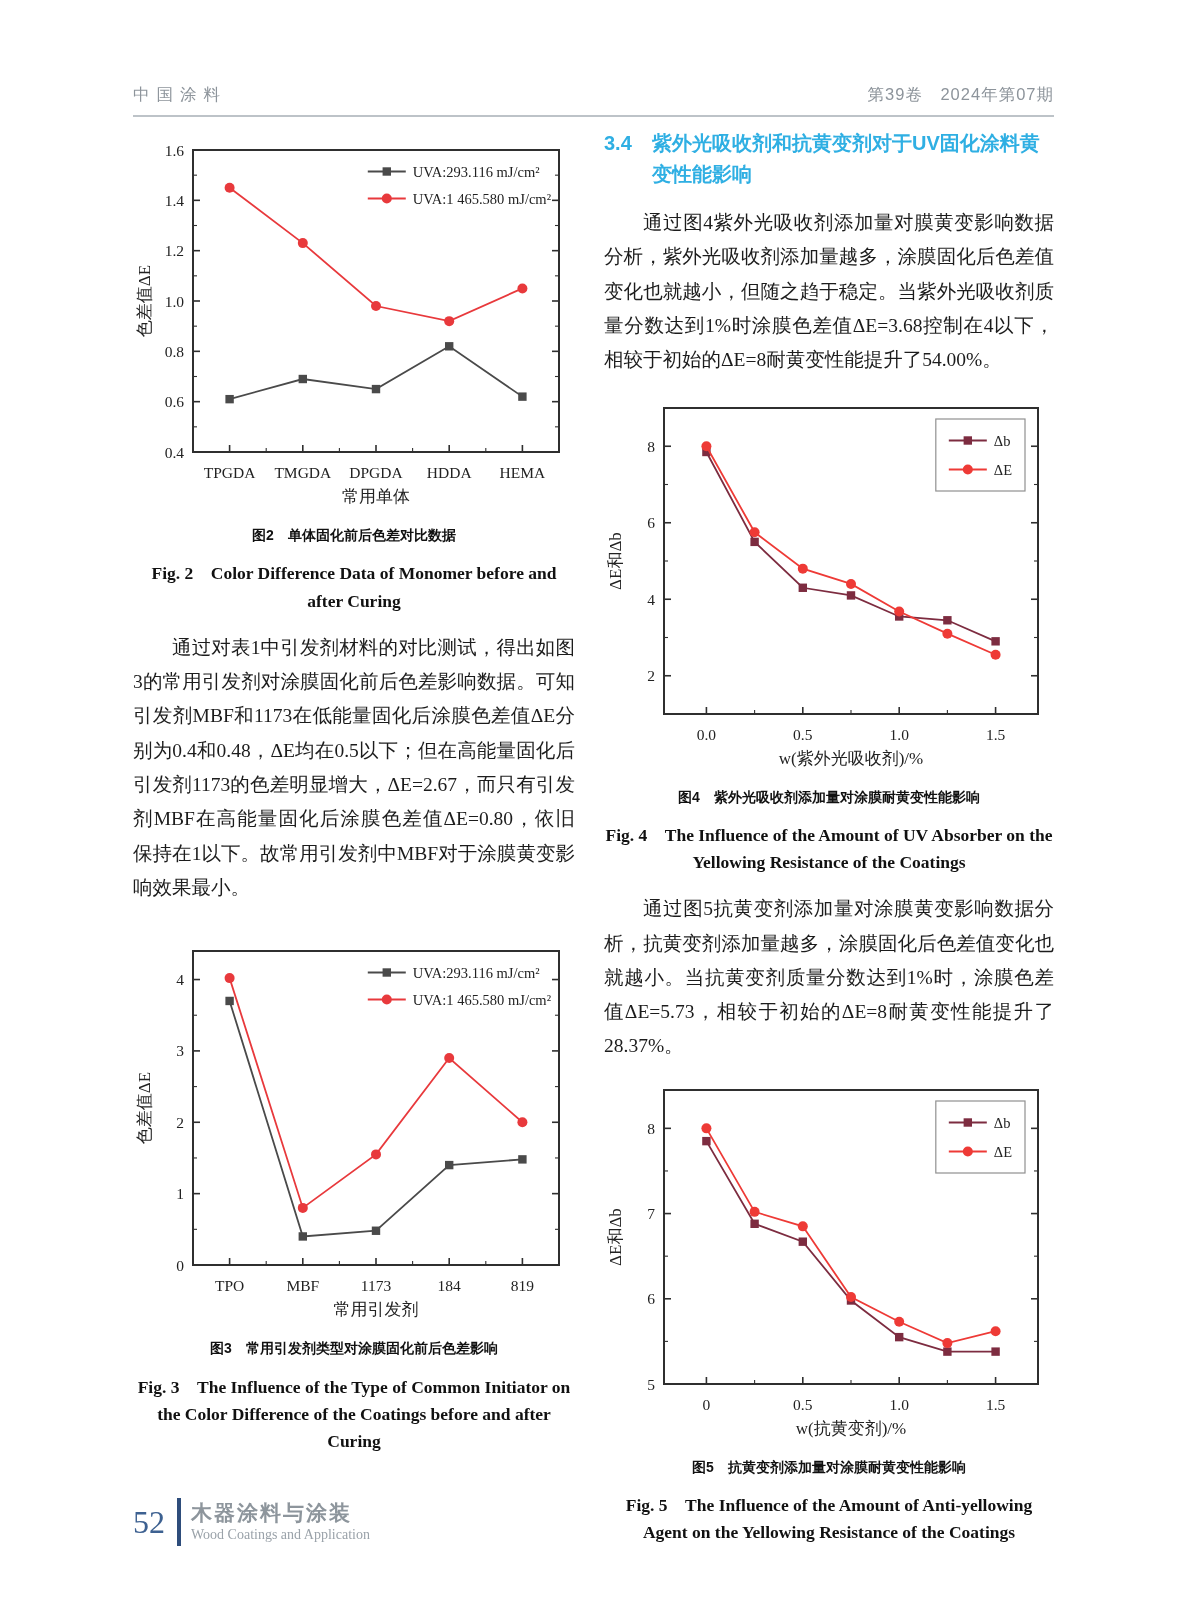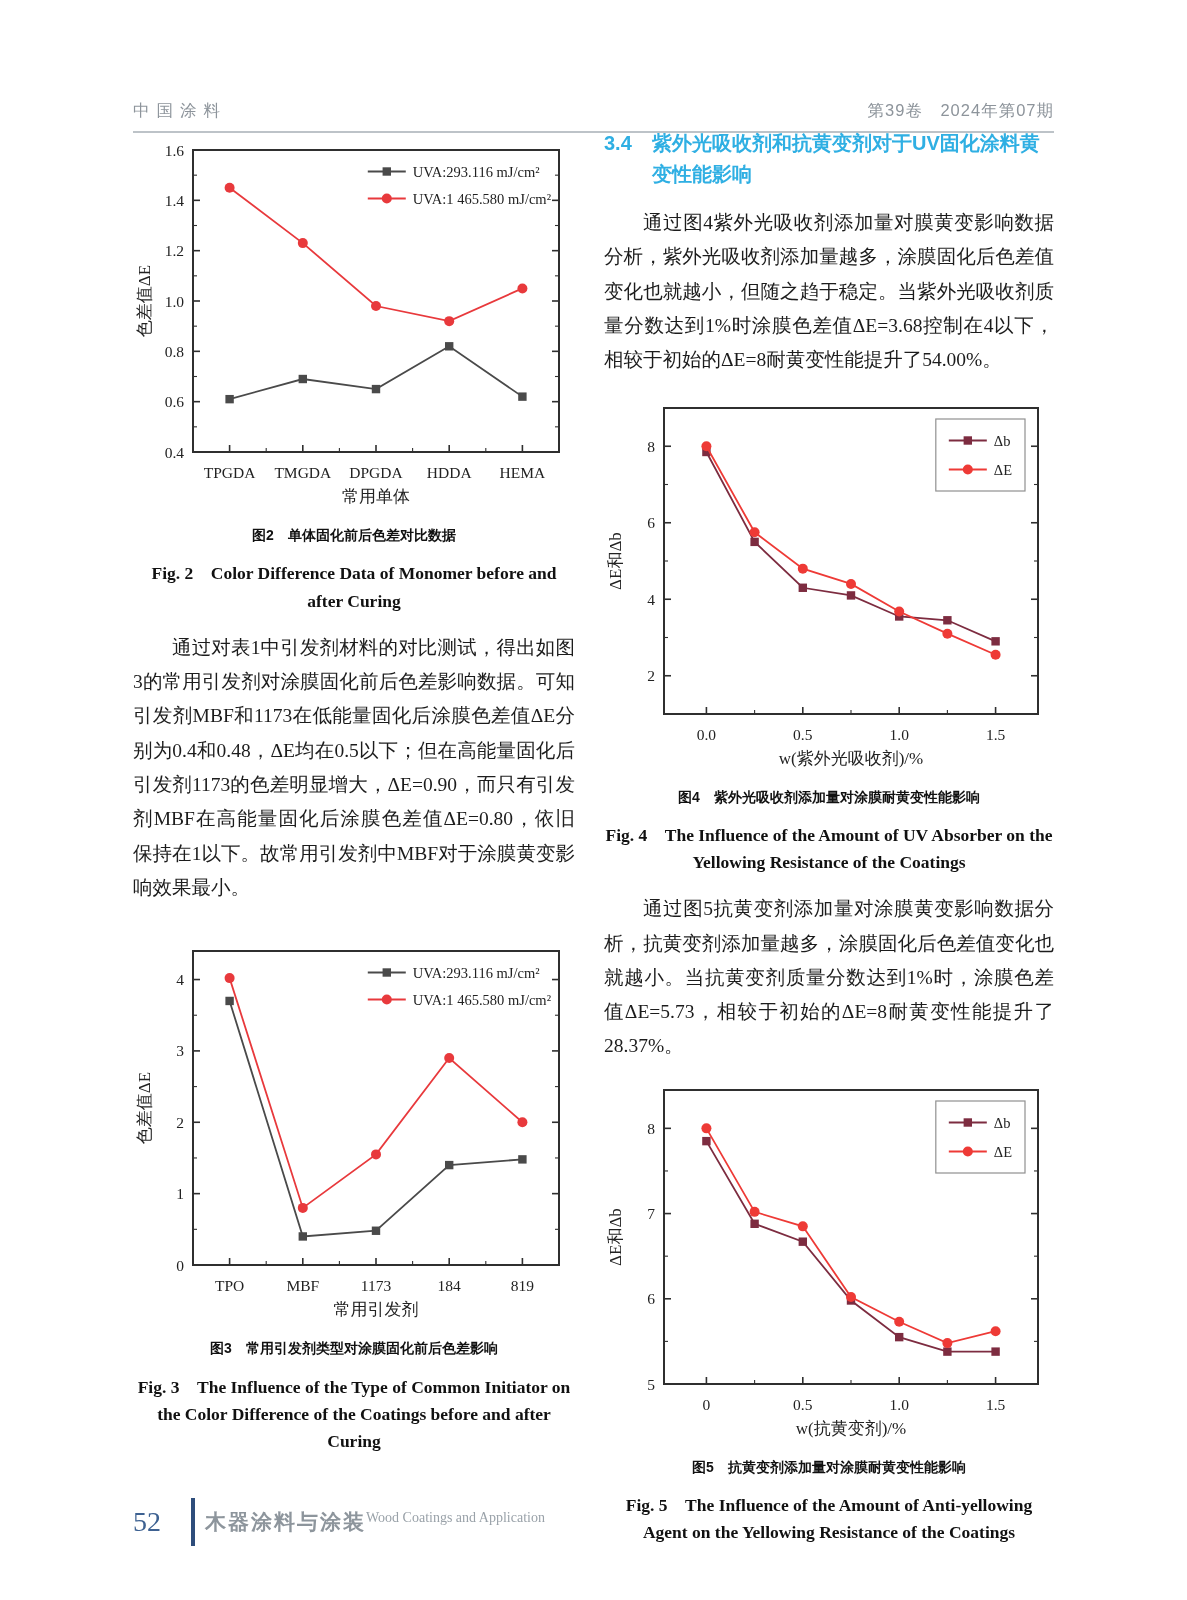--- a/index.html
+++ b/index.html
@@ -4,21 +4,21 @@
 <style>
   html,body{margin:0;padding:0;background:#ffffff;}
   .page{position:relative;width:1187px;height:1600px;background:#ffffff;overflow:hidden;
         font-family:"Liberation Serif",serif;color:#1f1f1f;}
   
   .header{position:absolute;left:133px;top:84px;width:921px;display:flex;
           justify-content:space-between;align-items:flex-end;
           padding-bottom:9px;border-bottom:2px solid #bdc3c8;
           font-size:16.5px;color:#8d949b;font-family:"Liberation Sans",sans-serif;}
   .journal{letter-spacing:7px;}
-  .issue{letter-spacing:1px;margin-top:16px;}
+  .issue{letter-spacing:1px;}
   
   .content{position:absolute;left:133px;top:128px;width:921px;display:flex;gap:29px;}
   .col-left{width:442px;}
   .col-right{width:450px;}
   
   .section-heading{display:flex;color:#2fafe3;font-family:Liberation Sans, sans-serif;
                    font-weight:bold;font-size:20px;line-height:1.55;}
   .section-heading .num{width:48px;flex-shrink:0;}
   .section-heading .ttl{flex:1;}
   
@@ -31,23 +31,23 @@
   .cap-en{font-family:"Liberation Serif",serif;font-weight:bold;font-size:17.5px;
           color:#111;line-height:1.55;margin-top:14px;}
   
   svg.chart{display:block;}
   svg.chart text{fill:#222;}
   svg.chart text.tick{font:15.5px "Liberation Serif",serif;}
   svg.chart text.axis-label{font:17px "Liberation Serif",serif;}
   svg.chart text.legend{font:14.5px "Liberation Serif",serif;}
   
   .footer{position:absolute;left:133px;top:1498px;display:flex;align-items:center;}
-  .page-num{font-size:28px;color:#3d6191;margin-right:30px;font-family:"Liberation Serif",serif;}
+  .page-num{font-size:32px;color:#3d6191;margin-right:12px;font-family:"Liberation Serif",serif;}
   .foot-bar{width:4px;height:48px;background:#2e4d7b;margin-right:10px;}
-  .foot-txt{display:flex;justify-content:center;}
+  .foot-txt{display:flex;flex-direction:column;justify-content:center;}
   .foot-zh{font-family:"Liberation Sans",sans-serif;font-weight:600;font-size:21px;
            color:#8d959c;letter-spacing:2px;line-height:1.2;}
   .foot-en{font-family:"Liberation Serif",serif;font-size:14px;color:#9aa2a9;line-height:1.3;}
   .mt8{margin-top:16px;} .mt14{margin-top:14px;} .mt18{margin-top:18px;}
   .mt22{margin-top:16px;} .mt34{margin-top:34px;} .mt52{margin-top:52px;} .mt10{margin-top:10px;}
 </style>
 </head>
 <body>
 
 <div class="page">
@@ -130,21 +130,21 @@
             <line x1="0" y1="40.5" x2="38" y2="40.5" stroke="#e8393c" stroke-width="1.8"></line>
             <circle cx="19" cy="40.5" r="5" fill="#e8393c"></circle>
             <text x="45" y="45.5" class="legend">UVA:1 465.580 mJ/cm²</text>
           </g>
         </svg>
       <div class="caption">
         <div class="cap-zh">图2　单体固化前后色差对比数据</div>
         <div class="cap-en">Fig. 2　Color Difference Data of Monomer before and after Curing</div>
       </div>
 
-      <p class="para mt8">通过对表1中引发剂材料的对比测试，得出如图3的常用引发剂对涂膜固化前后色差影响数据。可知引发剂MBF和1173在低能量固化后涂膜色差值ΔE分别为0.4和0.48，ΔE均在0.5以下；但在高能量固化后引发剂1173的色差明显增大，ΔE=0.90，而只有引发剂MBF在高能量固化后涂膜色差值ΔE=0.80，依旧保持在1以下。故常用引发剂中MBF对于涂膜黄变影响效果最小。</p>
+      <p class="para mt8">通过对表1中引发剂材料的对比测试，得出如图3的常用引发剂对涂膜固化前后色差影响数据。可知引发剂MBF和1173在低能量固化后涂膜色差值ΔE分别为0.4和0.48，ΔE均在0.5以下；但在高能量固化后引发剂1173的色差明显增大，ΔE=2.67，而只有引发剂MBF在高能量固化后涂膜色差值ΔE=0.80，依旧保持在1以下。故常用引发剂中MBF对于涂膜黄变影响效果最小。</p>
 
       <svg class="chart mt34" width="442" height="390">
           <rect x="60" y="12" width="366" height="314" fill="none" stroke="#2f2f2f" stroke-width="2"></rect>
           <line x1="60" y1="326" x2="67" y2="326" stroke="#2f2f2f" stroke-width="1.6"></line>
           <line x1="419" y1="326" x2="426" y2="326" stroke="#2f2f2f" stroke-width="1.6"></line>
           <text x="51" y="331.5" text-anchor="end" class="tick">0</text>
           <line x1="60" y1="254.63636363636363" x2="67" y2="254.63636363636363" stroke="#2f2f2f" stroke-width="1.6"></line>
           <line x1="419" y1="254.63636363636363" x2="426" y2="254.63636363636363" stroke="#2f2f2f" stroke-width="1.6"></line>
           <text x="51" y="260.1363636363636" text-anchor="end" class="tick">1</text>
           <line x1="60" y1="183.27272727272728" x2="67" y2="183.27272727272728" stroke="#2f2f2f" stroke-width="1.6"></line>

